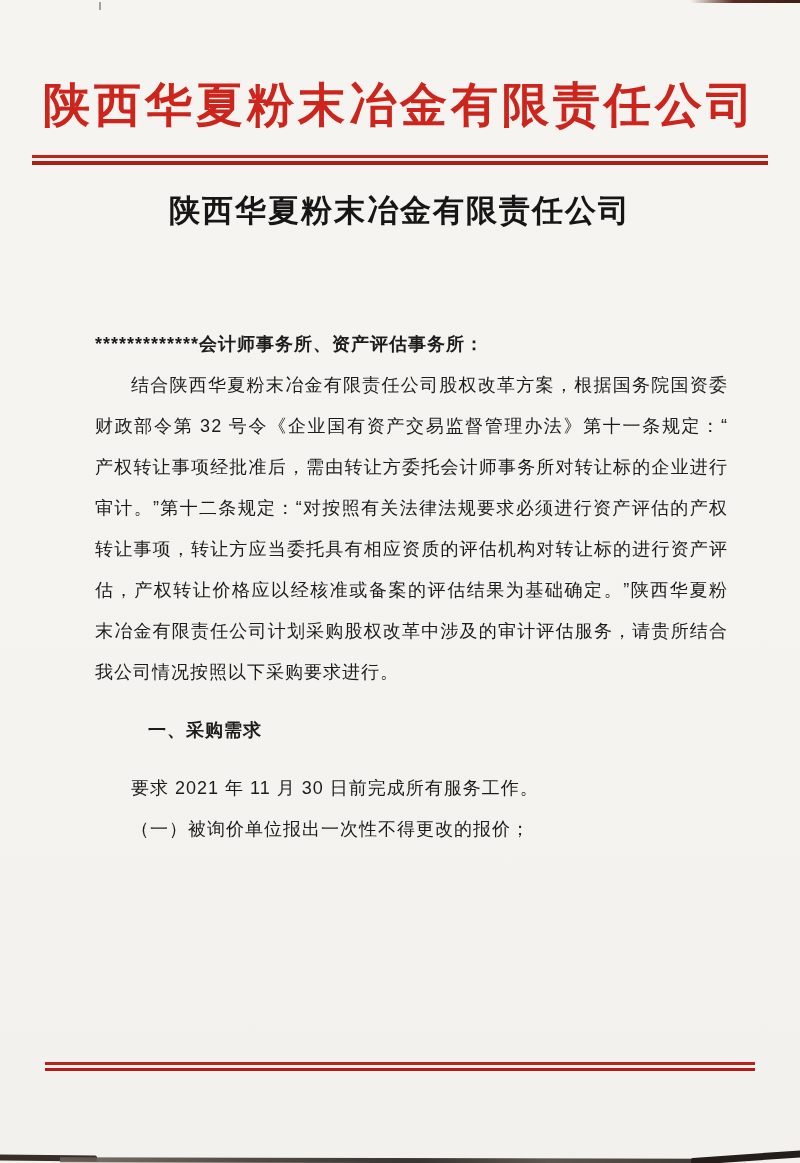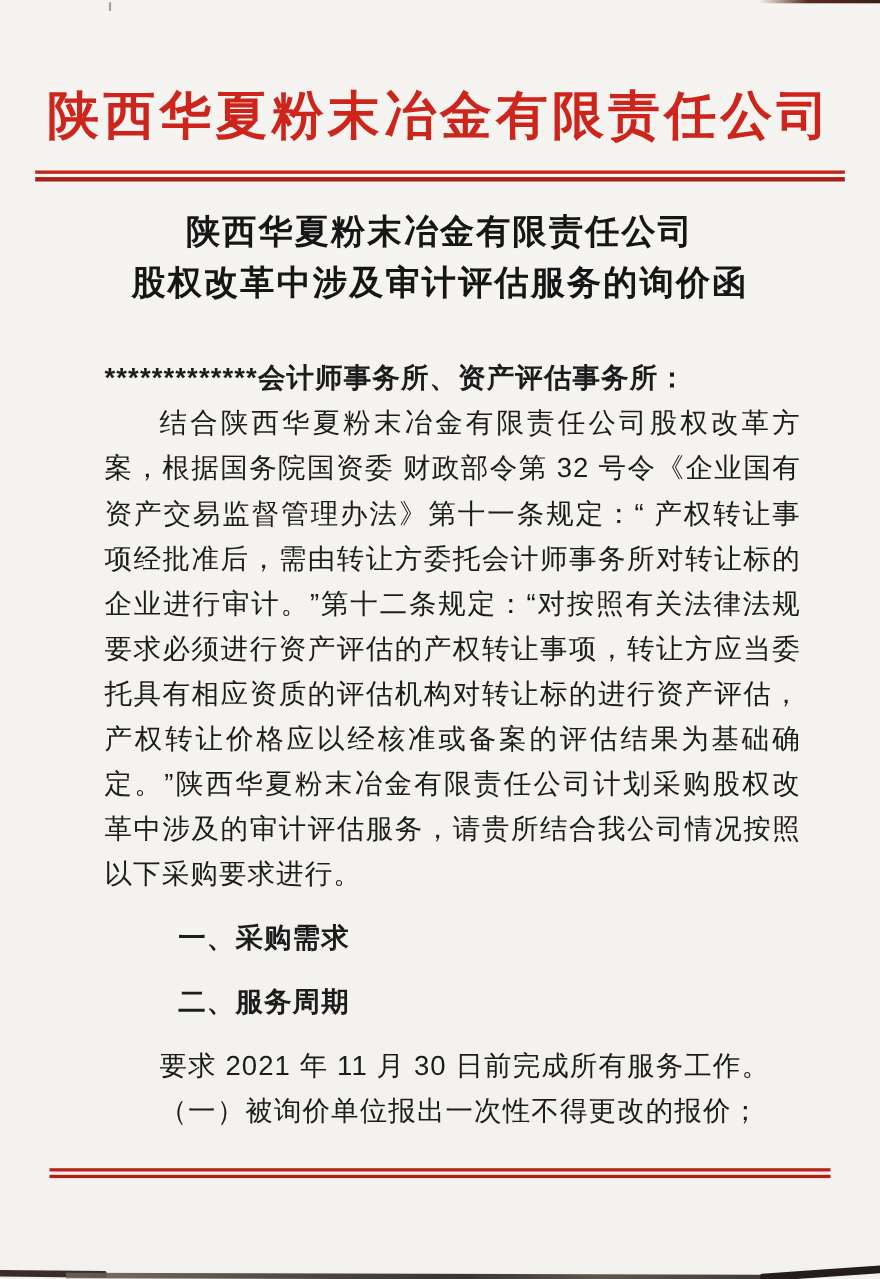--- a/index.html
+++ b/index.html
@@ -53,21 +53,21 @@
     line-height: 46px;
     letter-spacing: 2px;
   }
 
   
   .body-text {
     position: absolute;
     top: 324px;
     left: 95px;
     width: 633px;
-    font-size: 25px;
+    font-size: 18px;
     line-height: 41px;
     color: #1c1c1c;
     text-align: justify;
     letter-spacing: 1px;
   }
   .salutation { font-weight: bold; }
   .para { text-indent: 2em; margin: 0; }
   .section-heading { font-weight: bold; text-indent: 2em; margin: 17px; }
 
   
@@ -131,31 +131,29 @@
   <div class="letterhead-name">陕西华夏粉末冶金有限责任公司</div>
 
   <div class="rule-top">
     <div class="rule-line-1"></div>
     <div class="rule-gap"></div>
     <div class="rule-line-2"></div>
   </div>
 
   <div class="doc-title">
     <div>陕西华夏粉末冶金有限责任公司</div>
-    <div>股权改革中涉及审计评估服务的询价函</div>
   </div>
 
   <div class="body-text">
     <div class="salutation">*************会计师事务所、资产评估事务所：</div>
 
     <p class="para">结合陕西华夏粉末冶金有限责任公司股权改革方案，根据国务院国资委 财政部令第 32 号令《企业国有资产交易监督管理办法》第十一条规定：“ 产权转让事项经批准后，需由转让方委托会计师事务所对转让标的企业进行审计。”第十二条规定：“对按照有关法律法规要求必须进行资产评估的产权转让事项，转让方应当委托具有相应资质的评估机构对转让标的进行资产评估，产权转让价格应以经核准或备案的评估结果为基础确定。”陕西华夏粉末冶金有限责任公司计划采购股权改革中涉及的审计评估服务，请贵所结合我公司情况按照以下采购要求进行。</p>
 
     <div class="section-heading">一、采购需求</div>
 
-    <div class="section-heading">二、服务周期</div>
     <p class="para">要求 2021 年 11 月 30 日前完成所有服务工作。</p>
 
     <p class="para">（一）被询价单位报出一次性不得更改的报价；</p>
   </div>
 
   <div class="rule-bottom">
     <div class="rule-line-1"></div>
     <div class="rule-gap"></div>
     <div class="rule-line-2"></div>
   </div>

